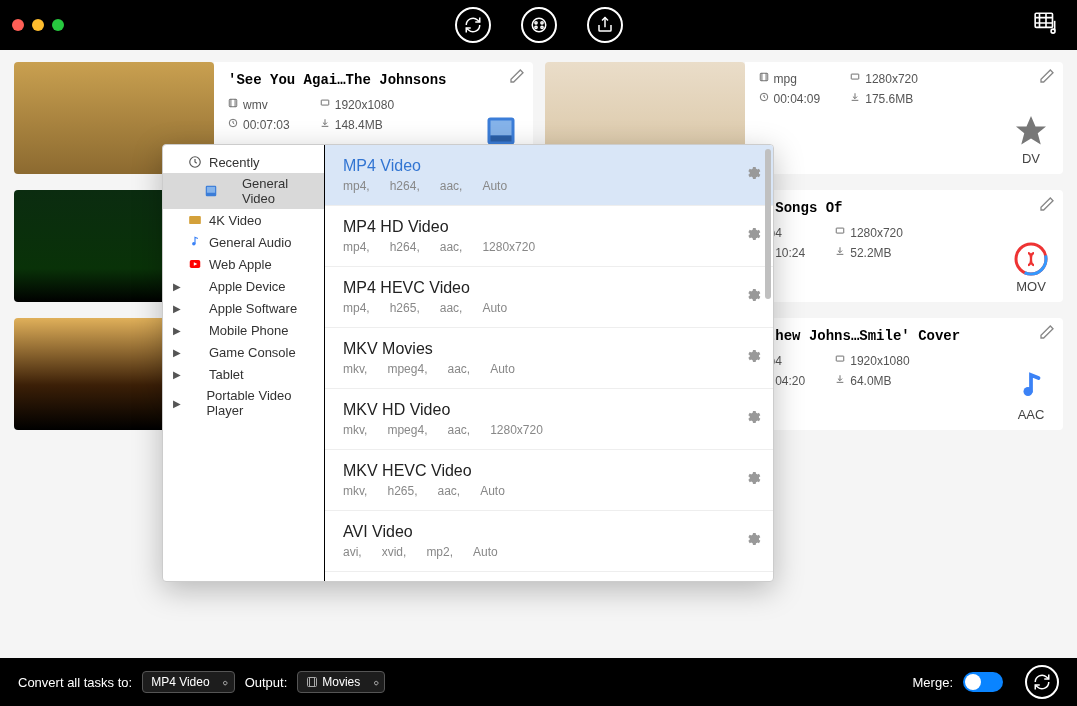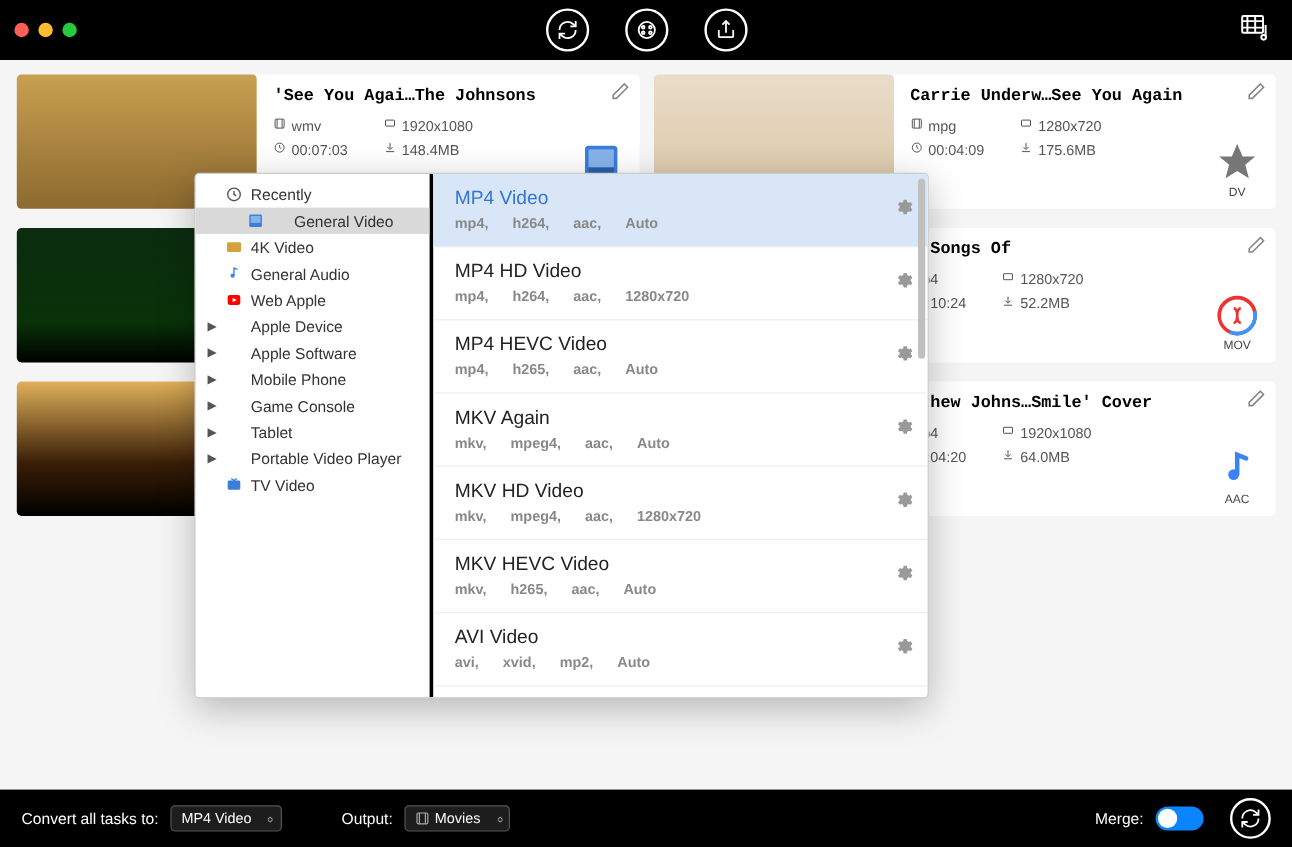--- a/index.html
+++ b/index.html
@@ -23,49 +23,49 @@
 .thumb { width: 200px; height: 112px; background: linear-gradient(180deg,#c9a050,#8c6a30); border-radius: 4px; flex-shrink:0; }
 .thumb.b { background: linear-gradient(180deg,#eaddc9,#d8c4a2); }
 .thumb.c { background: linear-gradient(180deg,#0b2c10,#093208 70%,#000); }
 .thumb.d { background: linear-gradient(180deg,#e0b05a,#3b1f07 60%,#000); }
 .info { flex: 1; background: #fff; border-radius: 0 4px 4px 0; padding: 10px 14px 8px 14px; position: relative; min-height: 112px; display:flex; flex-direction:column; gap:10px; overflow:hidden; }
 .title { font-weight: 700; font-size: 14px; font-family: "Courier New", monospace; white-space: nowrap; overflow: hidden; text-overflow: ellipsis; }
 .meta { display: flex; gap: 30px; font-size: 12px; color: #555; }
 .meta-col { display: flex; flex-direction: column; gap: 6px; }
 .meta span { display: inline-flex; align-items: flex-start; gap: 5px; }
 .edit { position: absolute; top: 6px; right: 8px; color: #888; cursor: pointer; }
-.fmt { position: absolute; right: 14px; bottom: 8px; text-align: center; font-size: 10px; color: #444; }
+.fmt { position: absolute; right: 14px; bottom: 8px; text-align: center; font-size: 13px; color: #444; }
 .fmt .badge { width: 36px; height: 36px; display:flex; align-items:center; justify-content:center; margin: 0 auto 2px auto; }
 .mic-svg { width:10px; height:10px; }
 
 
 .panel { position: absolute; left: 162px; top: 144px; width: 612px; height: 438px; background: #fff; border: 1px solid #ccc; border-radius: 4px; box-shadow: 0 8px 30px rgba(0,0,0,.25); display: flex; overflow: hidden; z-index: 40; }
-.cats { width: 198px; border-right: 3px solid #000000; padding-top: 6px; overflow-y: auto; }
+.cats { width: 162px; border-right: 1px solid #000000; padding-top: 6px; overflow-y: auto; }
 .cat { display: flex; align-items: center; gap: 6px; padding: 3px 10px; font-size: 13px; color: #333; cursor: pointer; }
 .cat.sel { background: #d9d9d9; gap: 24px; }
 .cat .chev { width: 8px; color: #555; font-size:10px; }
 .cat .cicon { width: 16px; height: 16px; display:inline-flex; align-items:center; justify-content:center; }
 .formats { flex: 1; overflow-y: auto; position: relative; }
 .fmt-item { padding: 12px 42px 12px 18px; border-bottom: 1px solid #eee; position: relative; cursor: pointer; }
 .fmt-item.sel { background: #d9e6f7; }
 .fmt-item.sel .fmt-title { color: #3275d2; }
 .fmt-title { font-size: 16px; font-weight: 500; color: #222; margin-bottom: 4px; }
-.fmt-sub { font-size: 12px; color: #888; display: flex; gap: 20px; font-weight: bold; }
+.fmt-sub { font-size: 12px; color: #888; display: flex; gap: 20px; }
 .gear { position: absolute; right: 12px; top: 50%; transform: translateY(-50%); color: #999; cursor: pointer; }
 .scrollbar { position: absolute; right: 2px; top: 4px; width: 6px; height: 150px; background: #c0c0c0; border-radius: 3px; z-index: 50; }
 
 
 .bottom { position: absolute; left:0; right:0; bottom:0; height: 48px; background: #000; color: #fff; display: flex; align-items: center; padding: 0 18px; font-size: 13px; gap: 10px; text-align: right; }
 .select { background: #1d1d1d; border: 1px solid #555; color: #fff; border-radius: 4px; height: 22px; padding: 0 24px 0 8px; font-size: 12px; position: relative; display:inline-flex; align-items:center; cursor:pointer; }
 .select::after { content: "‹›"; position: absolute; right: 6px; transform: rotate(90deg); font-size: 10px; color: #aaa; letter-spacing:-1px; }
 .spacer { flex: 1; }
 .toggle { width: 40px; height: 20px; background: #0a84ff; border-radius: 10px; position: relative; cursor: pointer; }
 .toggle::after { content: ""; position: absolute; left: 2px; top: 2px; width: 16px; height: 16px; background: #fff; border-radius: 50%; }
 .go-btn { width: 34px; height: 34px; border: 2px solid #fff; border-radius: 50%; display: flex; align-items: center; justify-content: center; cursor: pointer; margin-left: 12px; }
-.ml20 { margin-left: 40px; }
+.ml20 { }
 </style>
 </head>
 <body>
 
 <div class="topbar">
   <div class="traffic">
     <div class="dot red"></div>
     <div class="dot yellow"></div>
     <div class="dot green"></div>
   </div>
@@ -160,21 +160,20 @@
         </div>
       </div>
     </div>
 
     <div class="card">
       <div class="thumb b"></div>
       <div class="info">
         <div class="edit"><svg width="16" height="16" viewBox="0 0 24 24" fill="none" stroke="currentColor" stroke-width="2">
               <path d="M17 3l4 4L7 21H3v-4z"></path>
             </svg></div>
-        <div class="title">Carrie Underw…See You Again</div>
         <div class="meta">
           <div class="meta-col">
             <span>
                 <svg class="mic-svg" viewBox="0 0 24 24" fill="none" stroke="#555" stroke-width="2">
                   <rect x="3" y="3" width="18" height="18" rx="2"></rect>
                   <path d="M7 3v18M17 3v18"></path>
                 </svg>
                 <span>mpg</span>
               </span>
             <span>
@@ -388,30 +387,20 @@
       <div class="cat">
         <span class="chev">▶</span>
         <span class="cicon"></span>
         <span>Tablet</span>
       </div>
       <div class="cat">
         <span class="chev">▶</span>
         <span class="cicon"></span>
         <span>Portable Video Player</span>
       </div>
-      <div class="cat">
-        <span class="chev"></span>
-        <span class="cicon">
-          <svg width="14" height="14" viewBox="0 0 24 24">
-            <rect x="3" y="6" width="18" height="13" rx="2" fill="#3b7dd8"></rect>
-            <path d="M8 3l4 3 4-3" stroke="#3b7dd8" stroke-width="2" fill="none"></path>
-          </svg>
-        </span>
-        <span>TV Video</span>
-      </div>
     </div>
   <div class="formats" id="fmts">
     <div class="scrollbar"></div>
   <div class="fmt-item sel">
         <div class="fmt-title">MP4 Video</div>
     <div class="fmt-sub">
           <span>mp4,</span>
           <span>h264,</span>
           <span>aac,</span>
           <span>Auto</span>
@@ -438,21 +427,21 @@
           <span>mp4,</span>
           <span>h265,</span>
           <span>aac,</span>
           <span>Auto</span>
         </div>
     <span class="gear"><svg width="16" height="16" viewBox="0 0 24 24" fill="#999">
             <path d="M12 8a4 4 0 100 8 4 4 0 000-8zm9 4a7 7 0 00-.1-1.2l2.1-1.6-2-3.4-2.5 1a7 7 0 00-2-1.2L16 3h-4l-.5 2.6a7 7 0 00-2 1.2l-2.5-1-2 3.4 2.1 1.6A7 7 0 007 12c0 .4 0 .8.1 1.2L5 14.8l2 3.4 2.5-1a7 7 0 002 1.2L12 21h4l.5-2.6a7 7 0 002-1.2l2.5 1 2-3.4-2.1-1.6c.1-.4.1-.8.1-1.2z"></path>
           </svg></span>
       </div>
       <div class="fmt-item">
-        <div class="fmt-title">MKV Again</div>
+        <div class="fmt-title">MKV Movies</div>
     <div class="fmt-sub">
           <span>mkv,</span>
           <span>mpeg4,</span>
           <span>aac,</span>
           <span>Auto</span>
         </div>
     <span class="gear"><svg width="16" height="16" viewBox="0 0 24 24" fill="#999">
             <path d="M12 8a4 4 0 100 8 4 4 0 000-8zm9 4a7 7 0 00-.1-1.2l2.1-1.6-2-3.4-2.5 1a7 7 0 00-2-1.2L16 3h-4l-.5 2.6a7 7 0 00-2 1.2l-2.5-1-2 3.4 2.1 1.6A7 7 0 007 12c0 .4 0 .8.1 1.2L5 14.8l2 3.4 2.5-1a7 7 0 002 1.2L12 21h4l.5-2.6a7 7 0 002-1.2l2.5 1 2-3.4-2.1-1.6c.1-.4.1-.8.1-1.2z"></path>
           </svg></span>
       </div>

